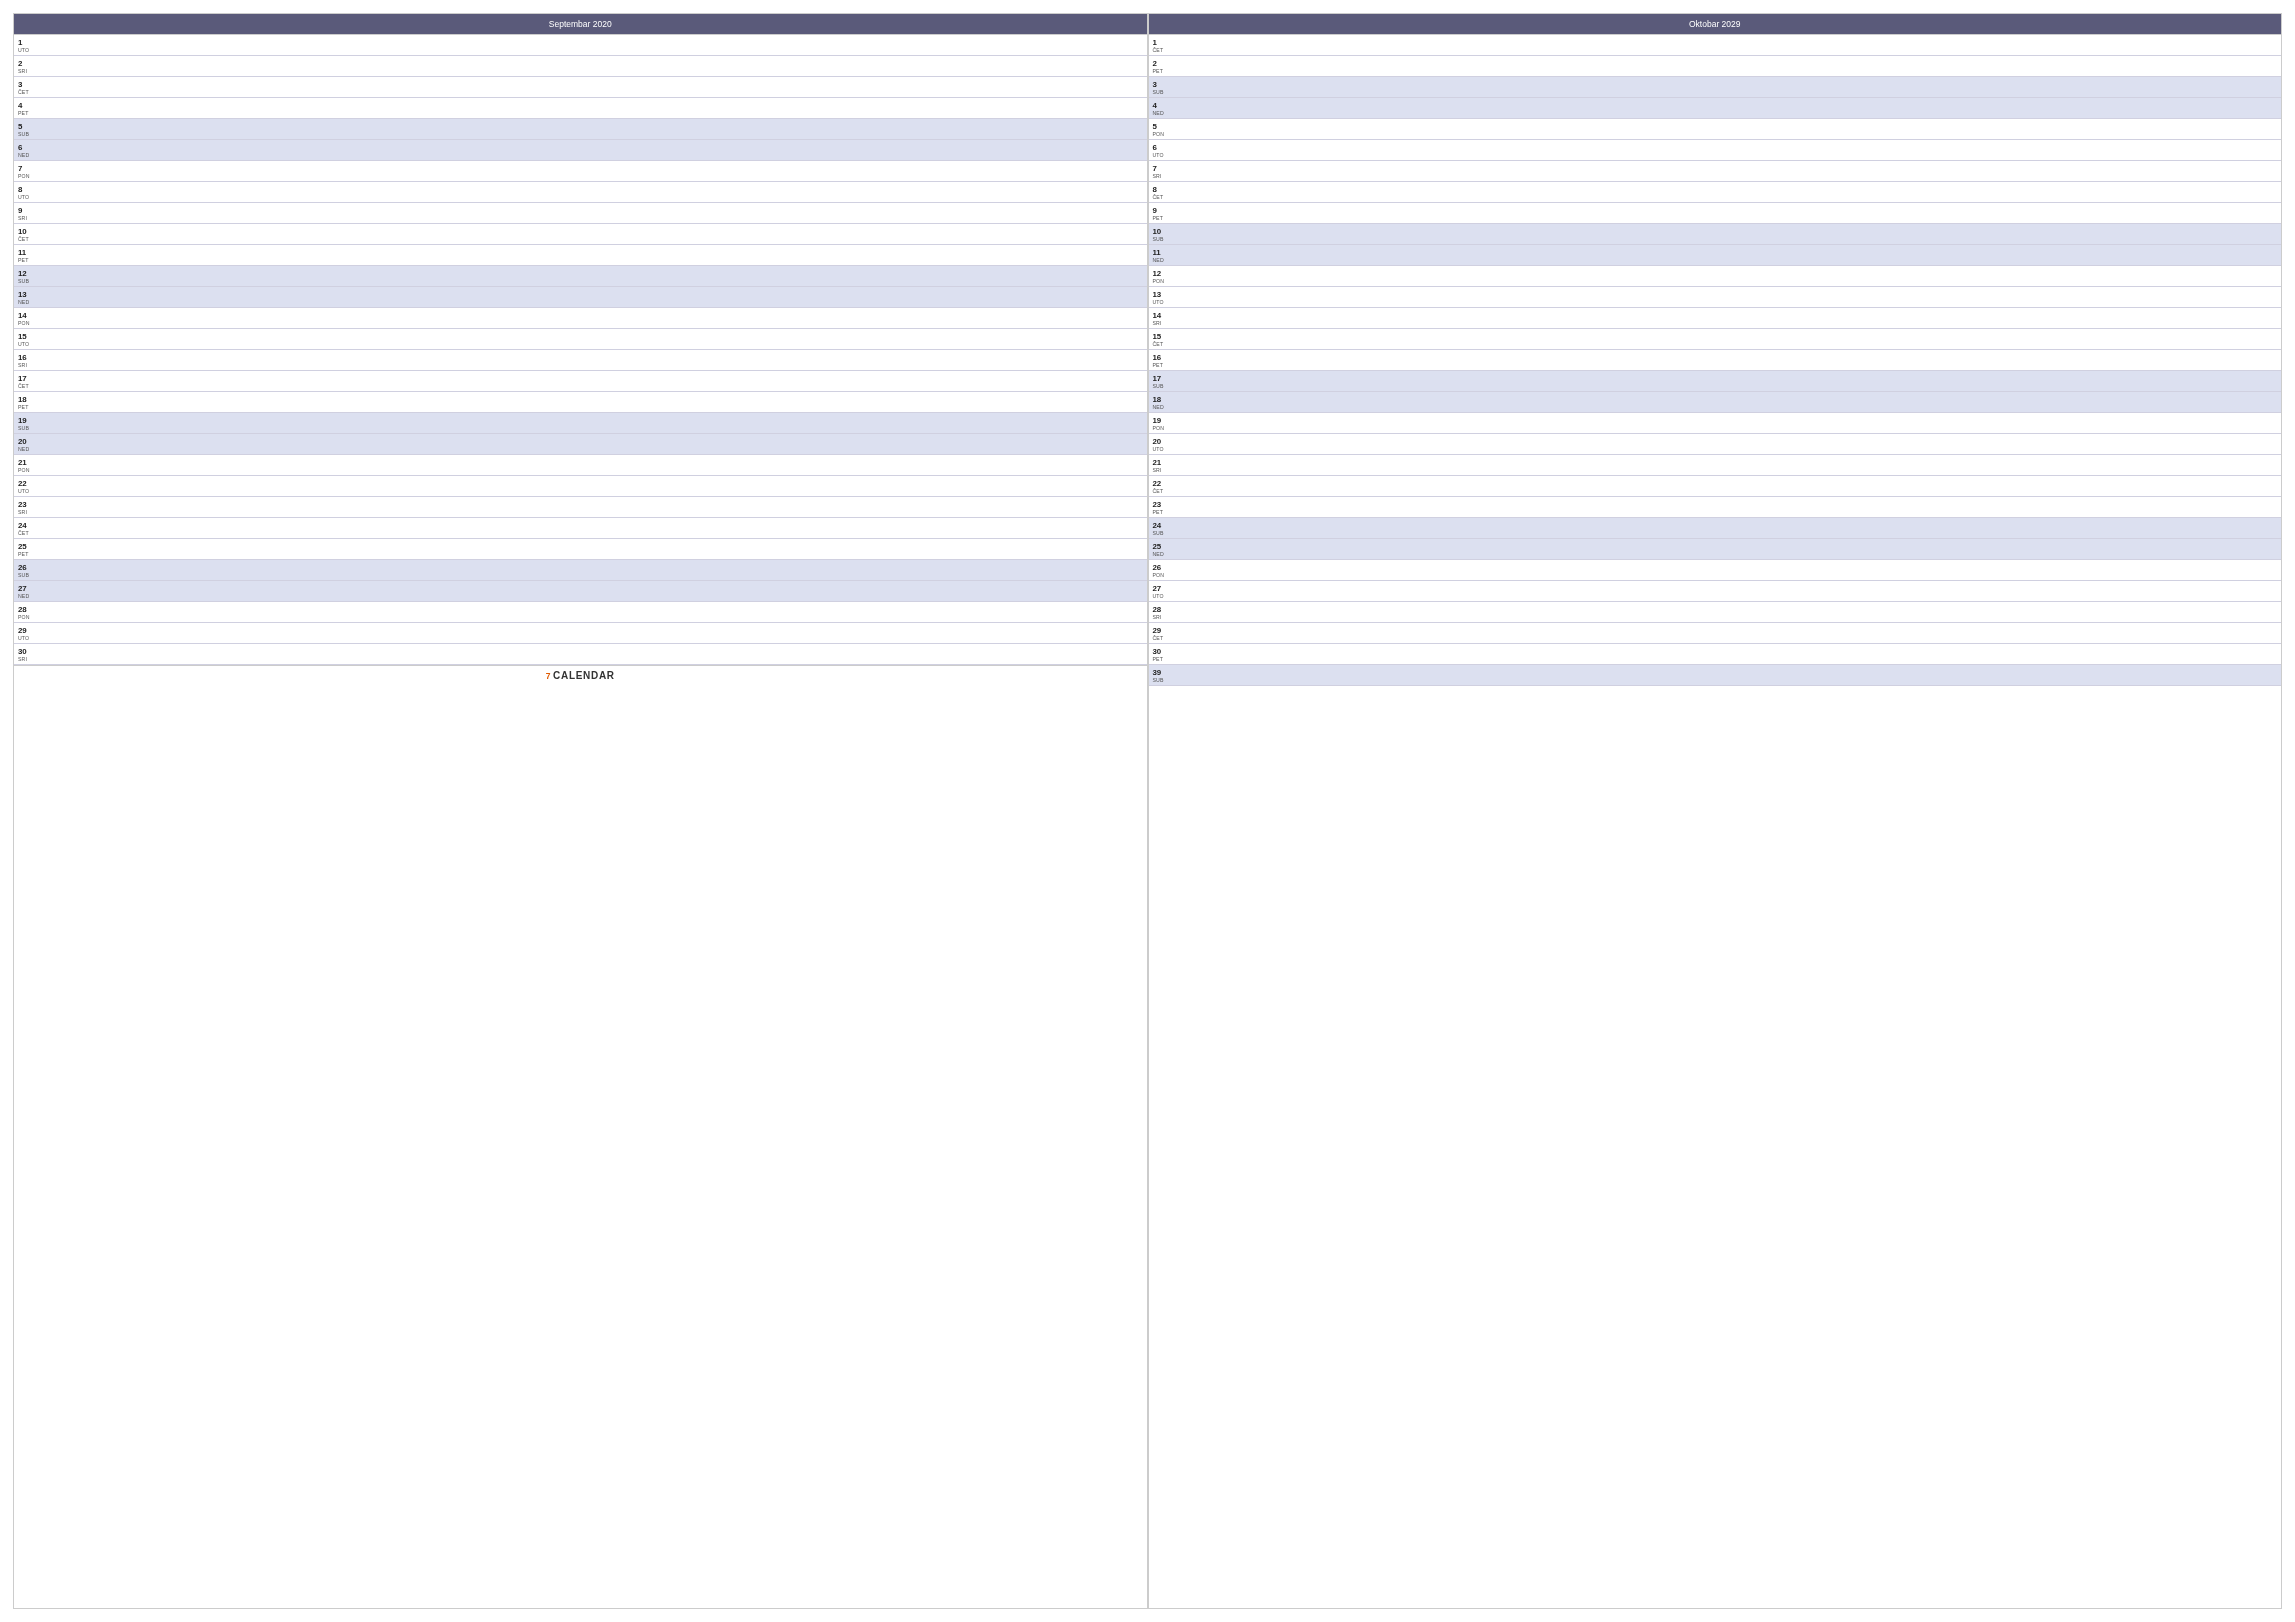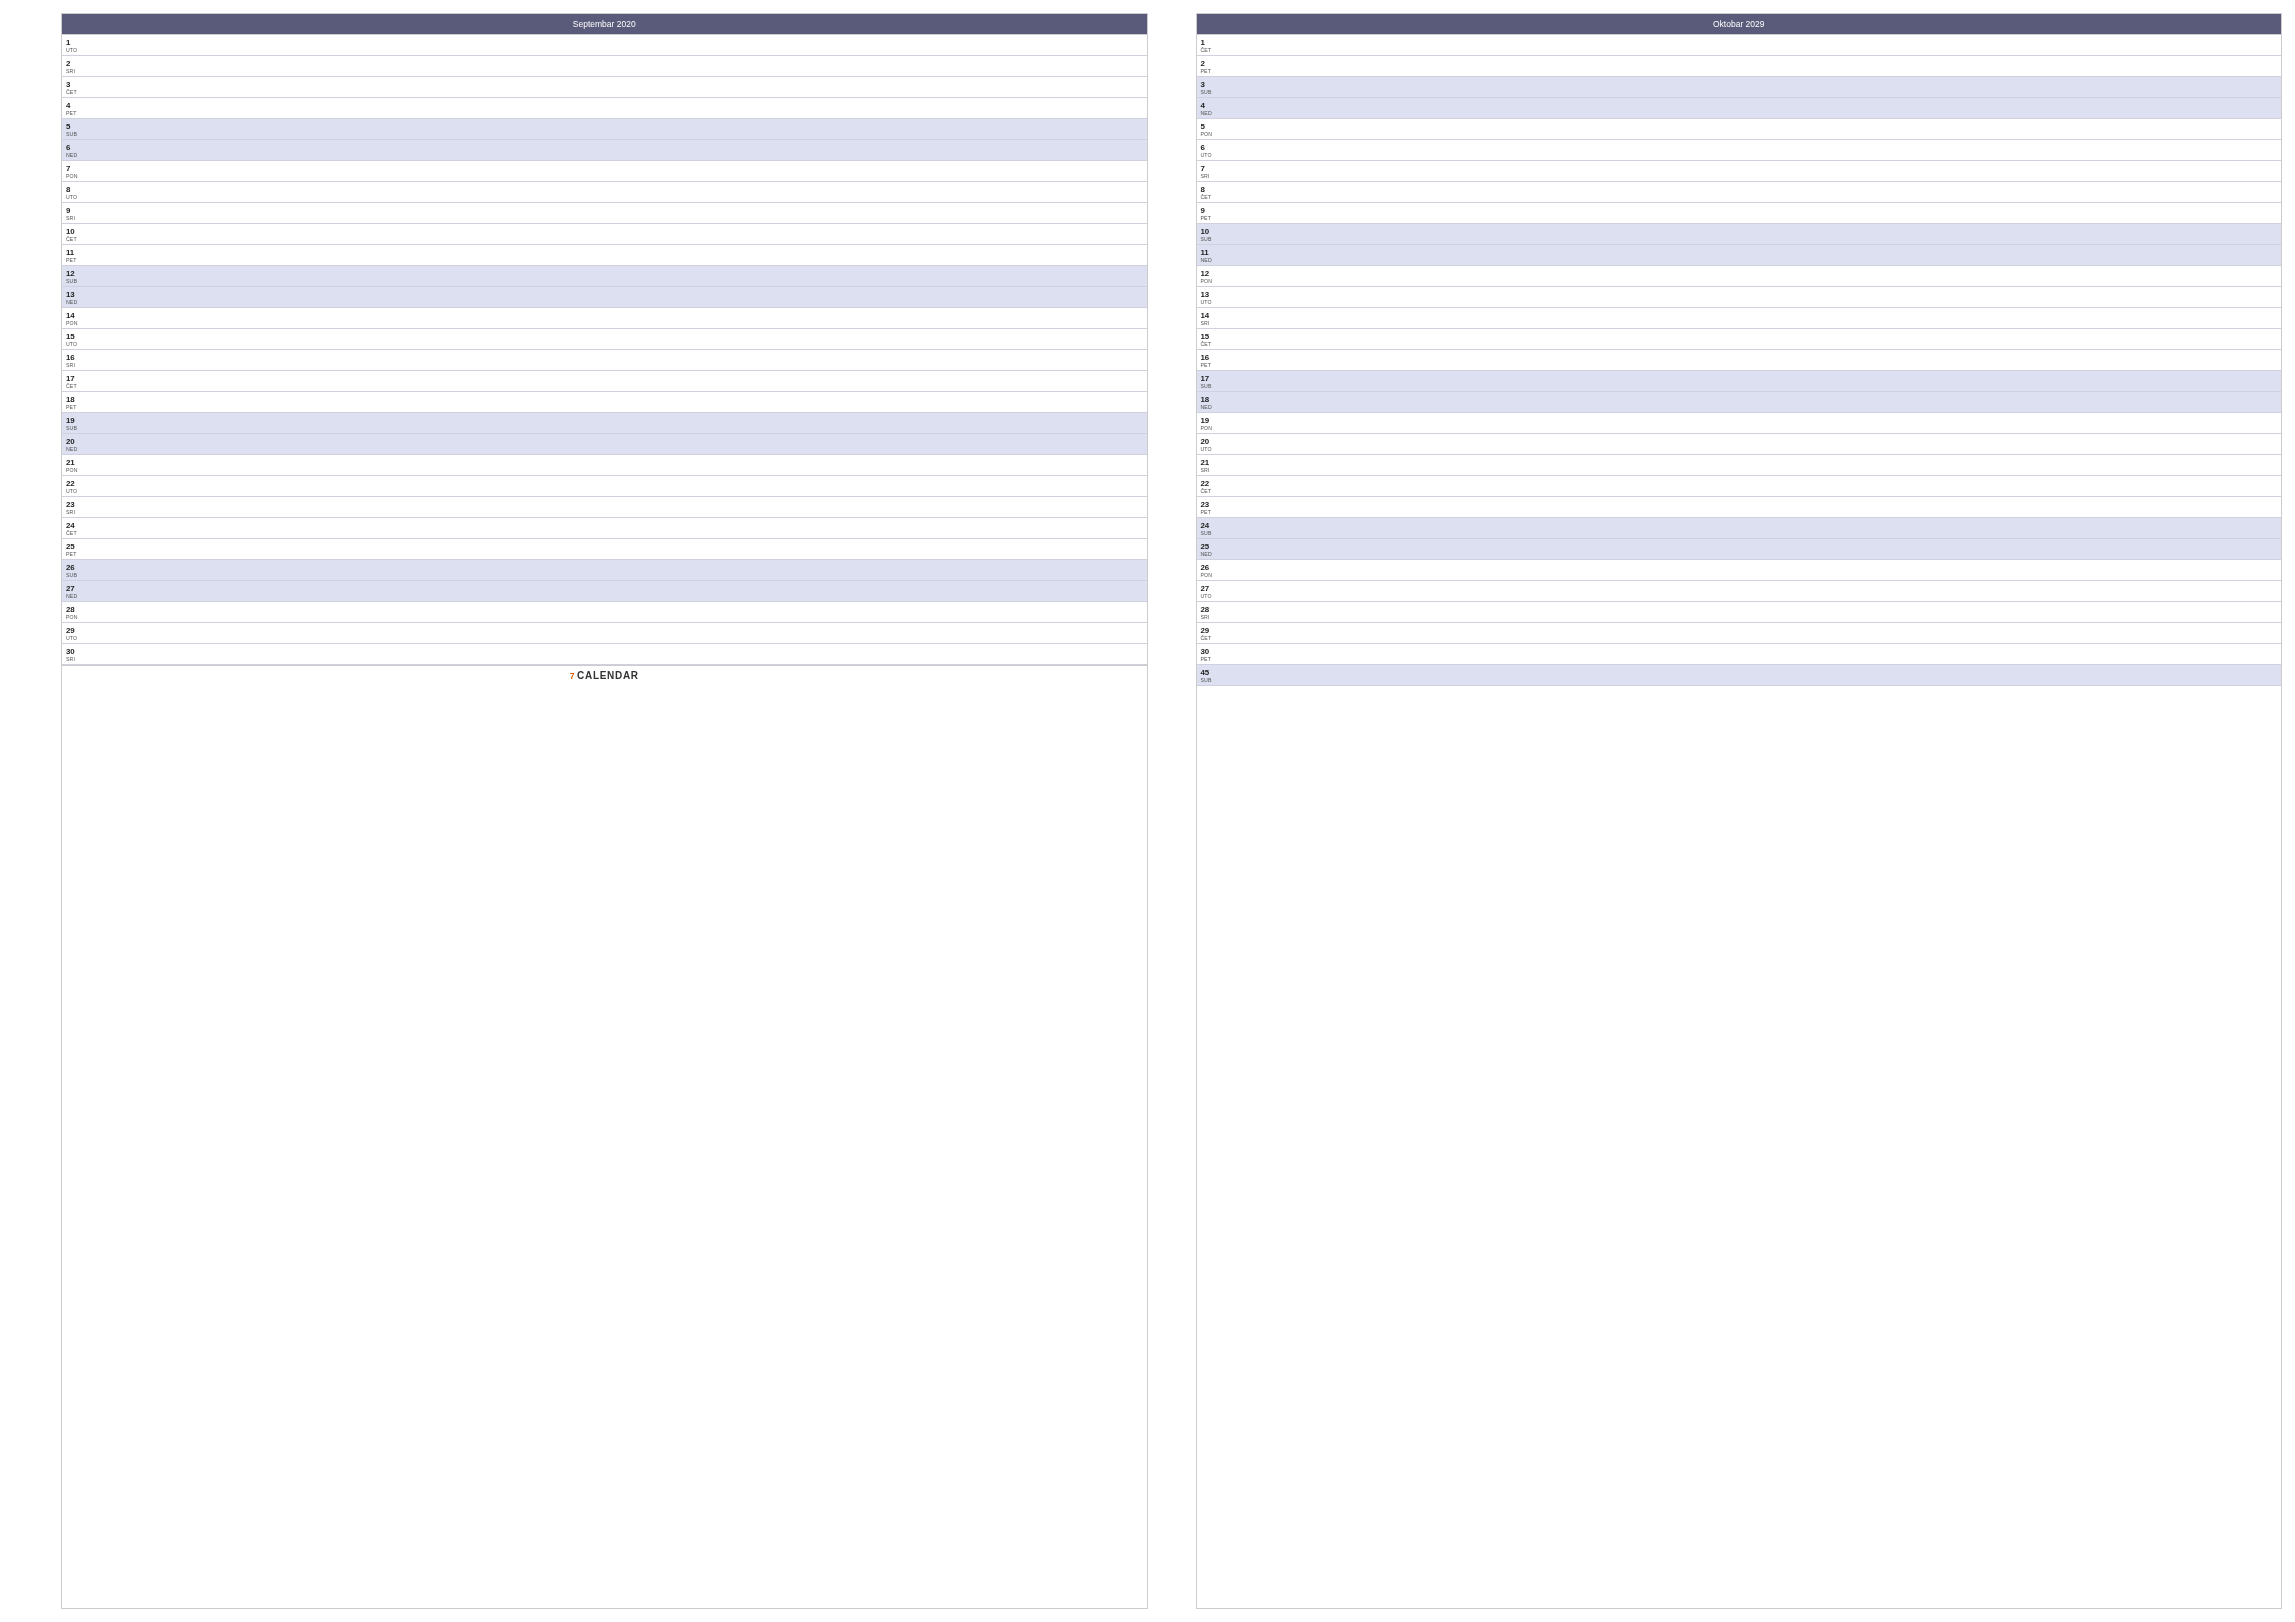--- a/index.html
+++ b/index.html
@@ -10,21 +10,20 @@
     }
     .container {
       display: flex;
       width: 100%;
       min-height: 100vh;
       padding: 13px;
     }
     .month-col {
       flex: 1;
       border: 0.7px solid #ccc;
-      margin-left: 48px;
     }
     .month-header {
       background: #5a5a7a;
       color: #fff;
       text-align: center;
       padding: 5.2px 2.6px;
       font-size: 8.5px;
       font-weight: normal;
       border-bottom: 0.7px solid #ccc;
     }
@@ -447,19 +446,19 @@
         </div>
       </div>
       <div class="day-row weekday">
         <div class="day-info">
           <span class="day-num">30</span>
           <span class="day-name">PET</span>
         </div>
       </div>
       <div class="day-row weekend">
         <div class="day-info">
-          <span class="day-num">45</span>
+          <span class="day-num">39</span>
           <span class="day-name">SUB</span>
         </div>
       </div>
     </div>
   </div>
 
 
 </body></html>

